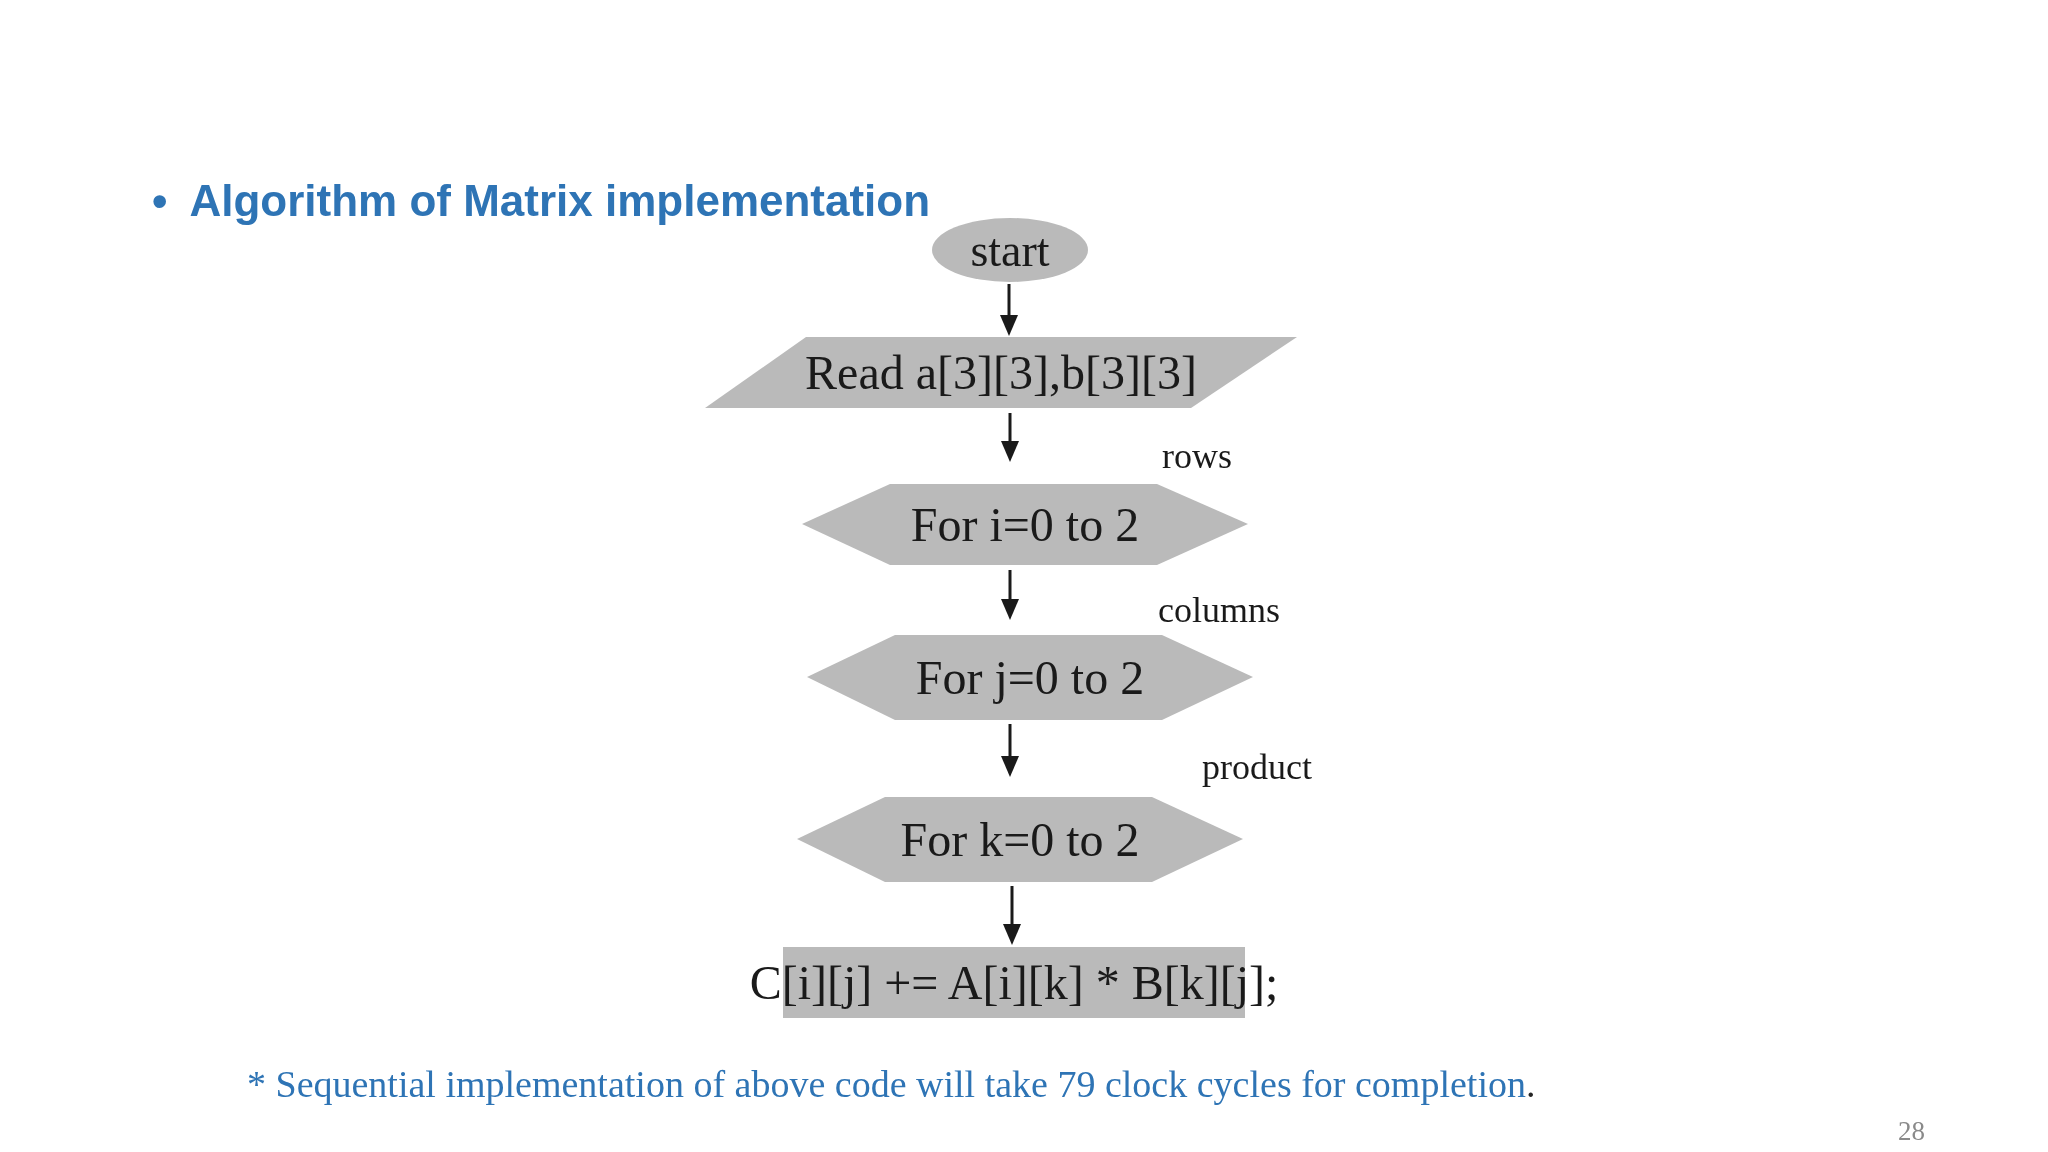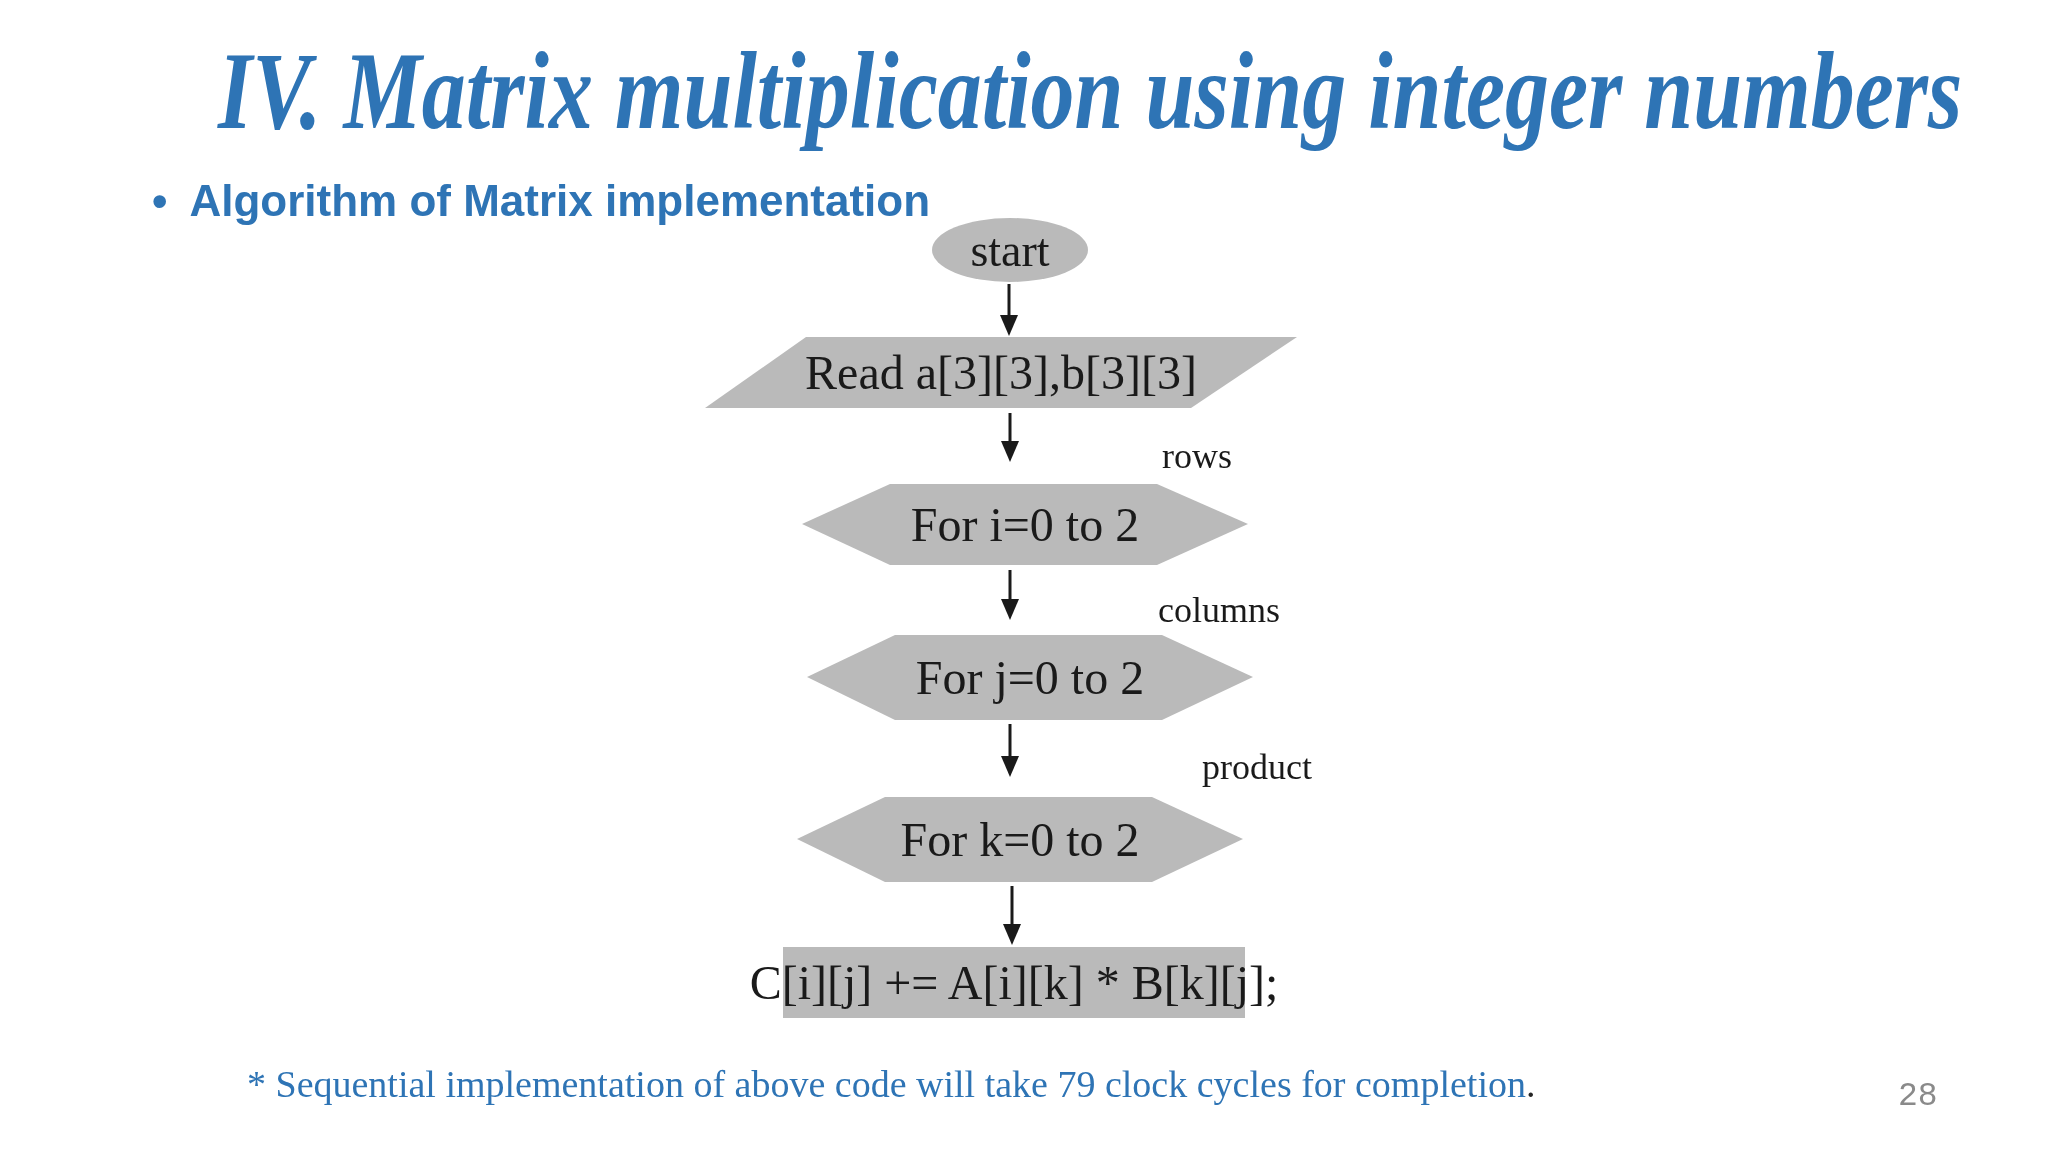--- a/index.html
+++ b/index.html
@@ -53,32 +53,31 @@
   .arrow-head{fill:var(--diagram-text);}
   .footnote{
     position:absolute;left:247px;top:1062px;margin:0;
     font-family:Liberation Serif, serif;
     font-size:38px;line-height:1.2;
     color:var(--accent-blue);
     white-space:nowrap;
   }
   .footnote-period{color:#262626;}
   .page-number{
-    position:absolute;left:1898px;top:1078px;
-    font-family:Liberation Mono, monospace;
-    font-size:33px;
+    position:absolute;left:1898px;top:1116px;
+    font-family:Liberation Serif, serif;
+    font-size:27px;
     color:var(--page-number-gray);
   }
 </style>
 </head>
 <body>
 
 <div class="slide">
 
-  <h1 class="title"><span class="title-inner">IV. Matrix multiplication using integer numbers</span></h1>
 
   <div class="bullet-line">
     <span class="bullet-dot">•</span>
     <span class="bullet-text">Algorithm of Matrix implementation</span>
   </div>
 
   <svg class="flowchart" viewBox="0 0 2048 1152" xmlns="http://www.w3.org/2000/svg">
 
     <ellipse class="shape" cx="1010" cy="250" rx="78" ry="32"></ellipse>
     <text class="diagram-label start-label" x="1010" y="266" text-anchor="middle">start</text>

